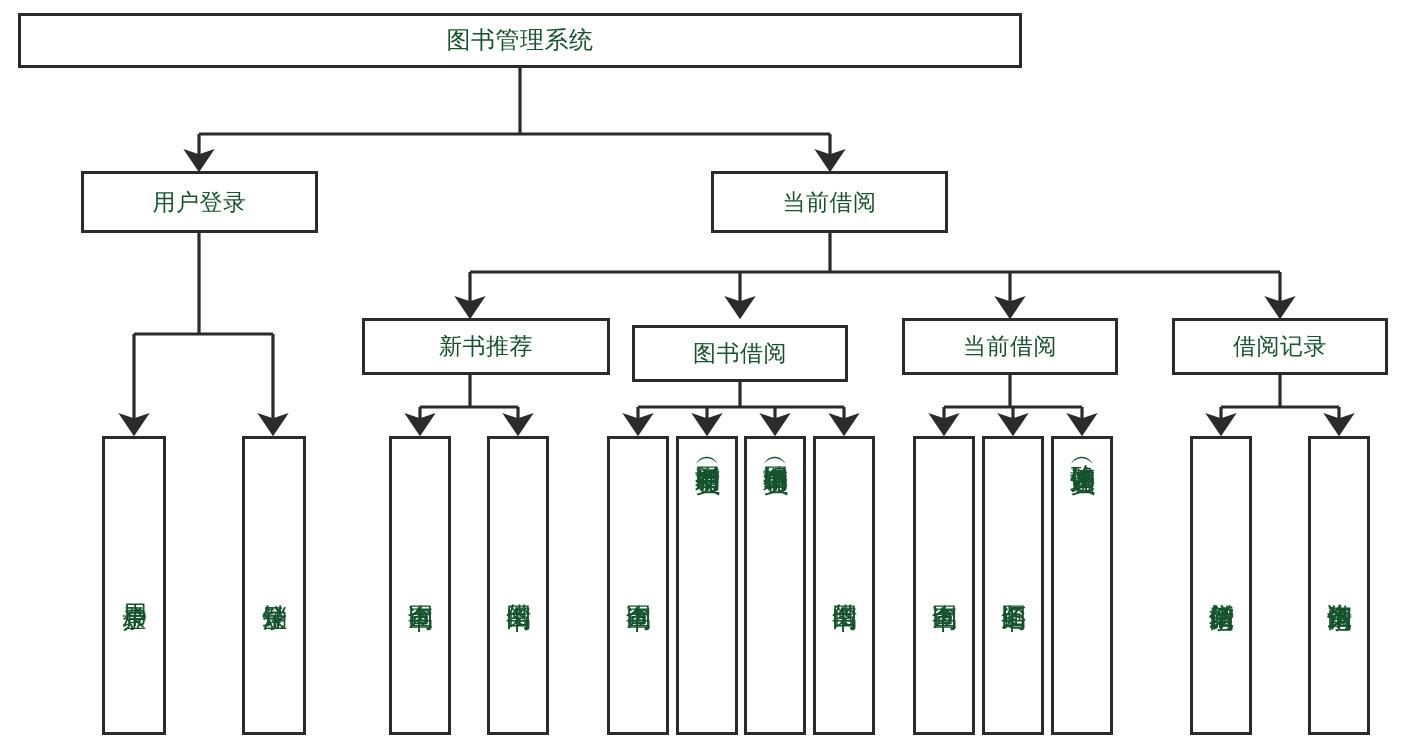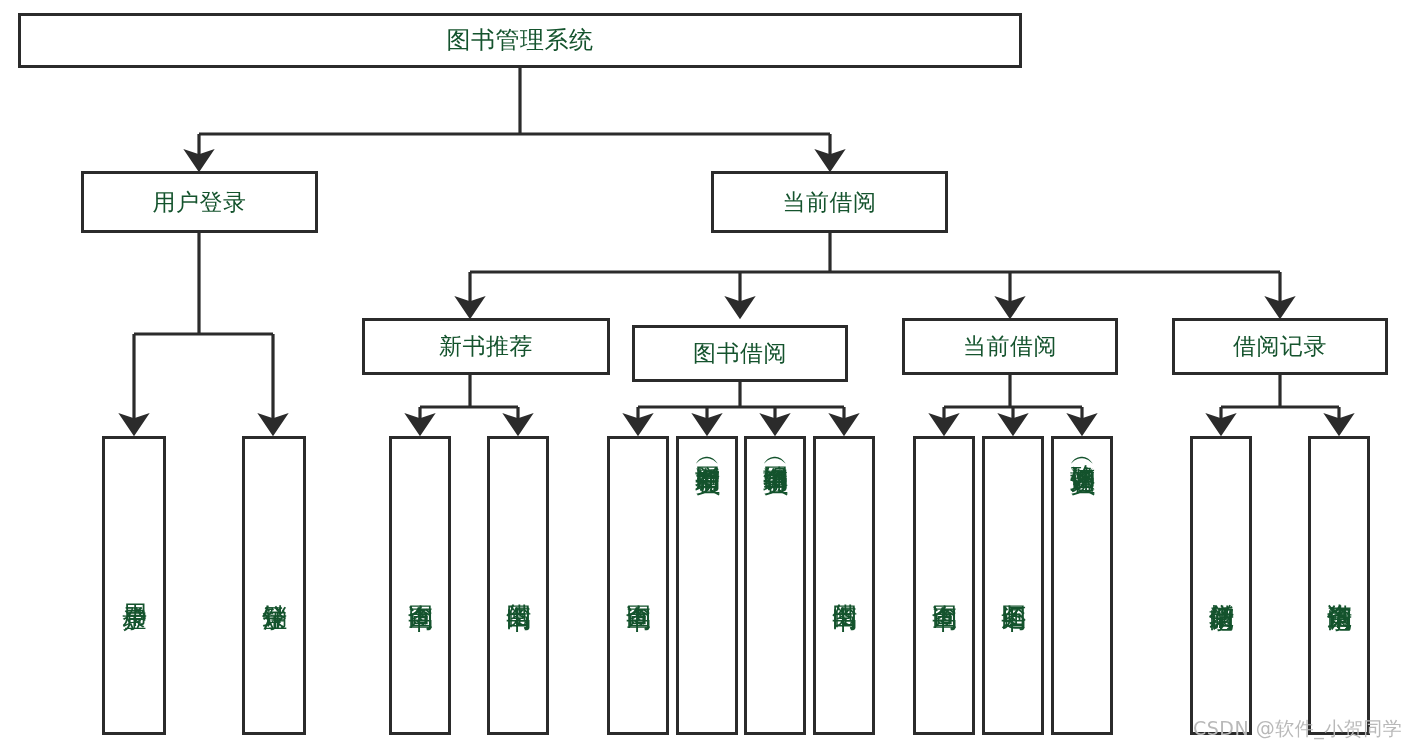--- a/index.html
+++ b/index.html
@@ -199,15 +199,14 @@
   </div>
 
   <div class="node-box leaf center-v" style="left:1190px; top:436px; width:62px; height:299px;">
     <span class="node-label">新增借阅记录</span>
   </div>
 
   <div class="node-box leaf center-v" style="left:1308px; top:436px; width:62px; height:299px;">
     <span class="node-label">查询借阅记录</span>
   </div>
 
-  <div class="watermark" style="left:1193px; top:716px;">CSDN @软件_小贺同学</div>
 
 </div>
 
 </body></html>

